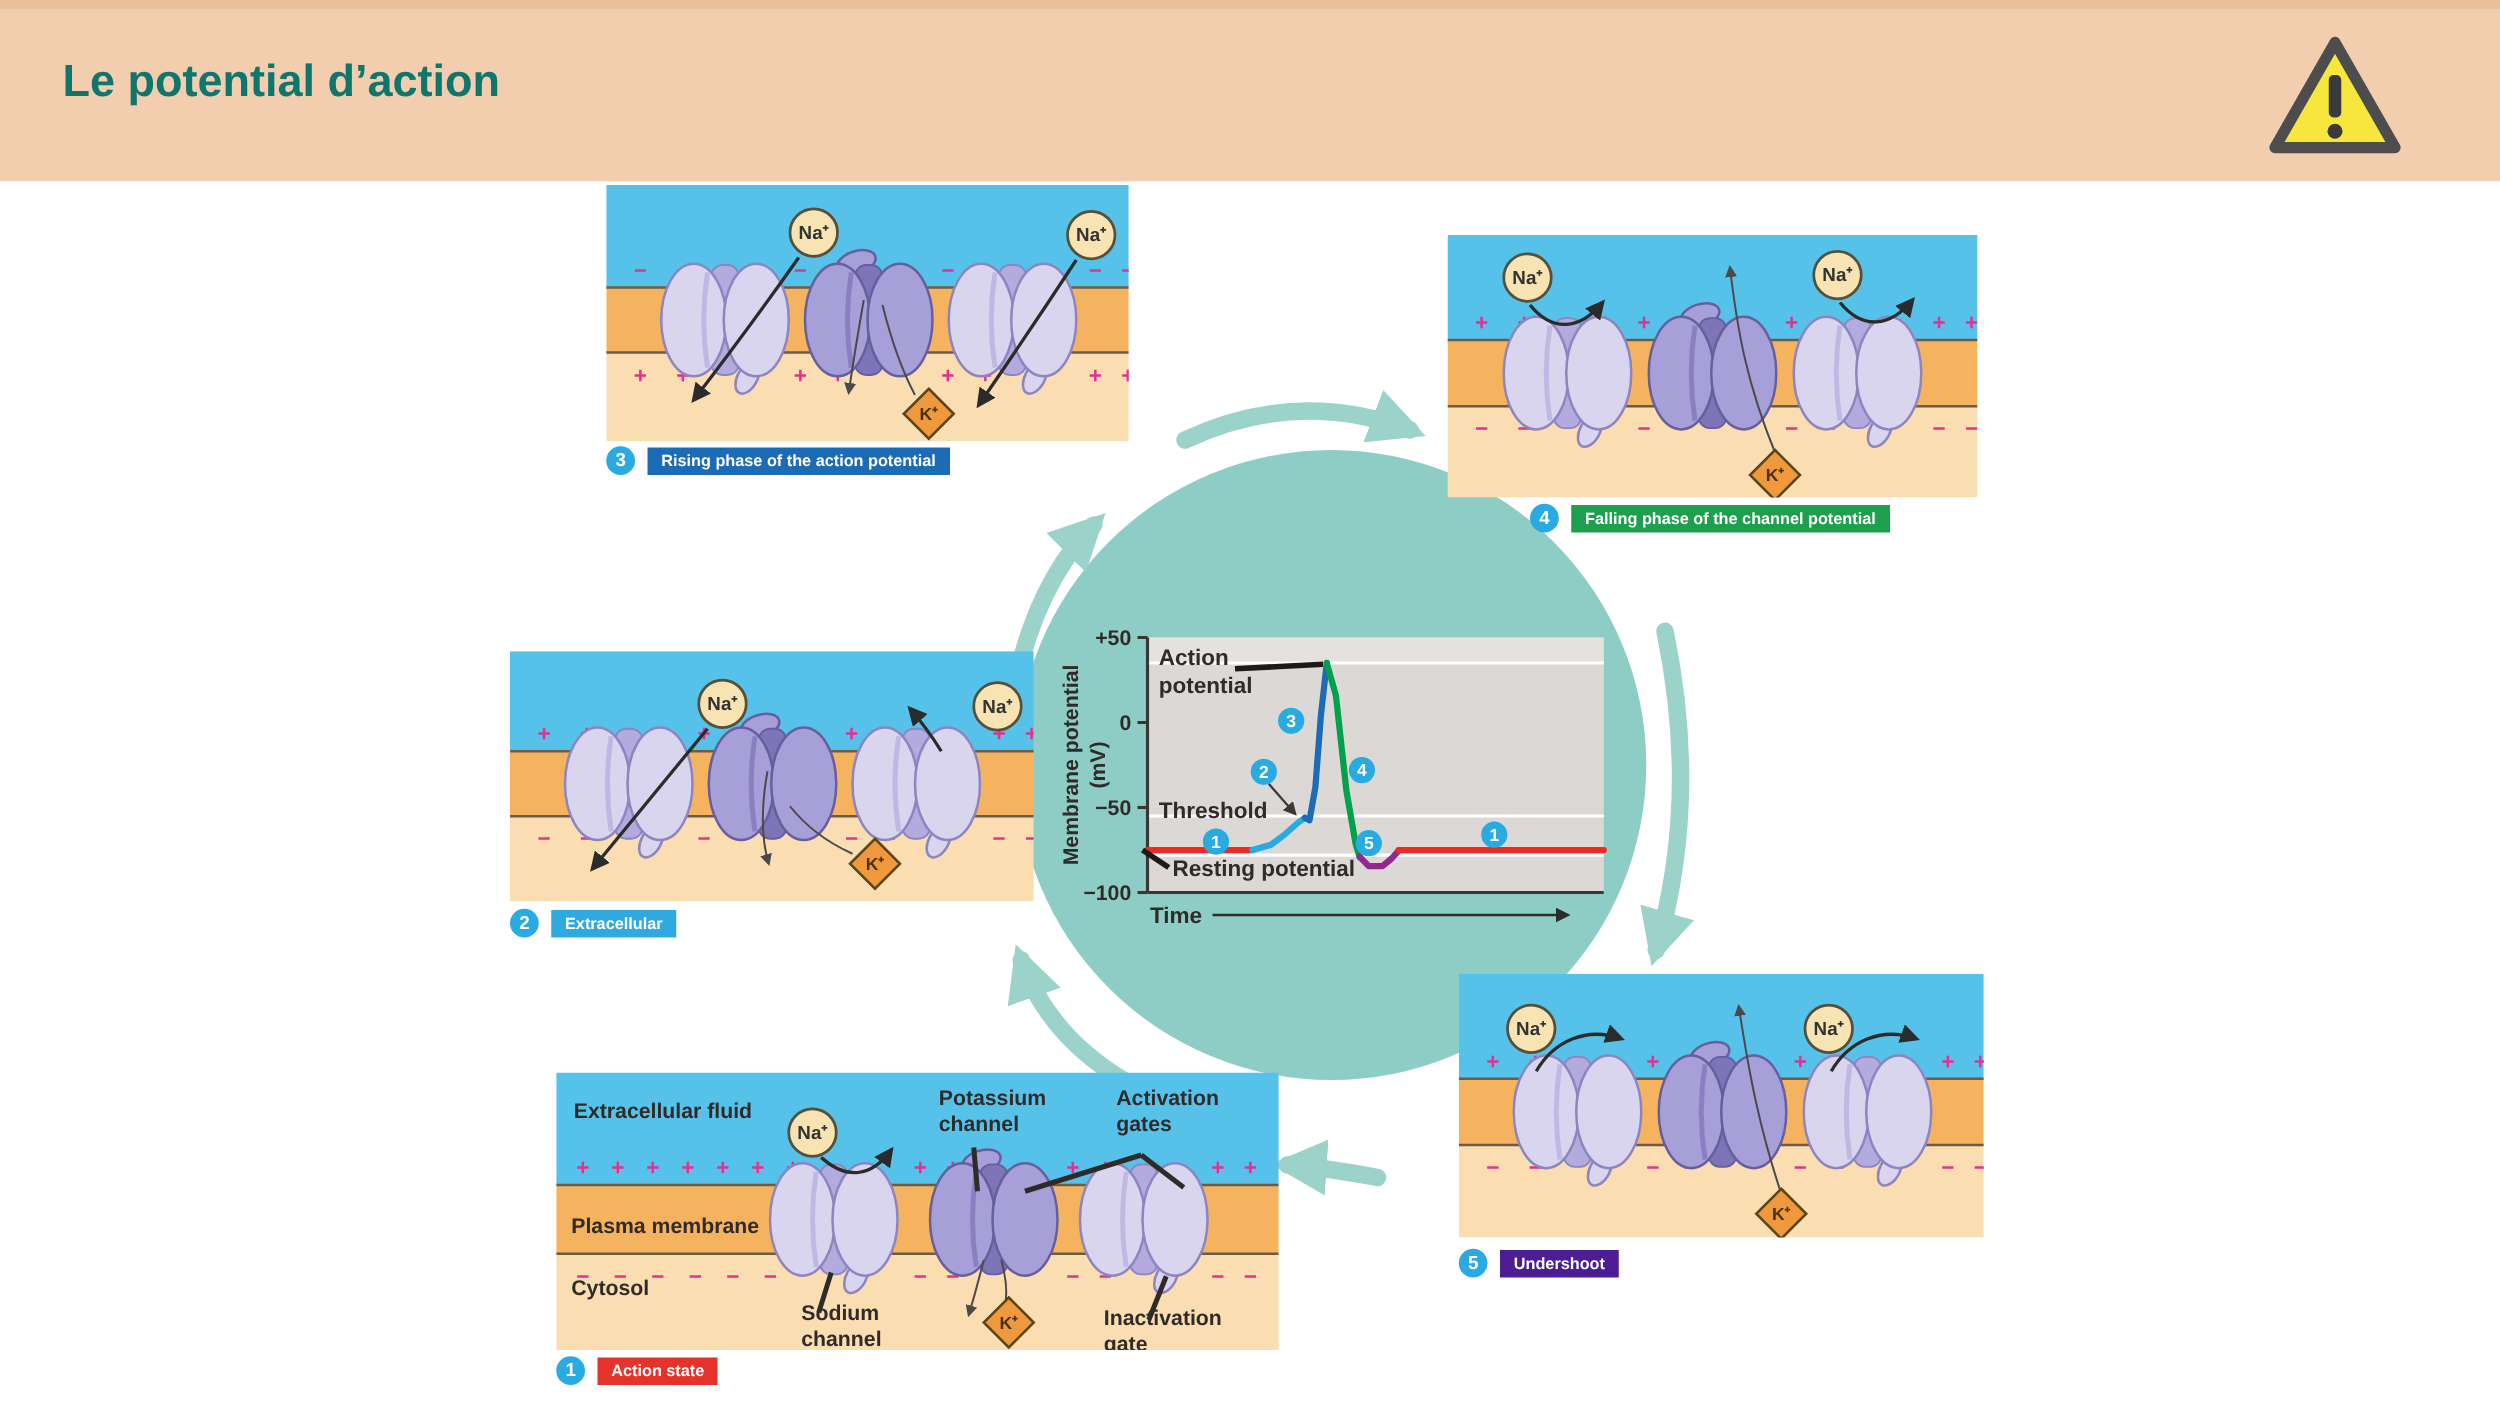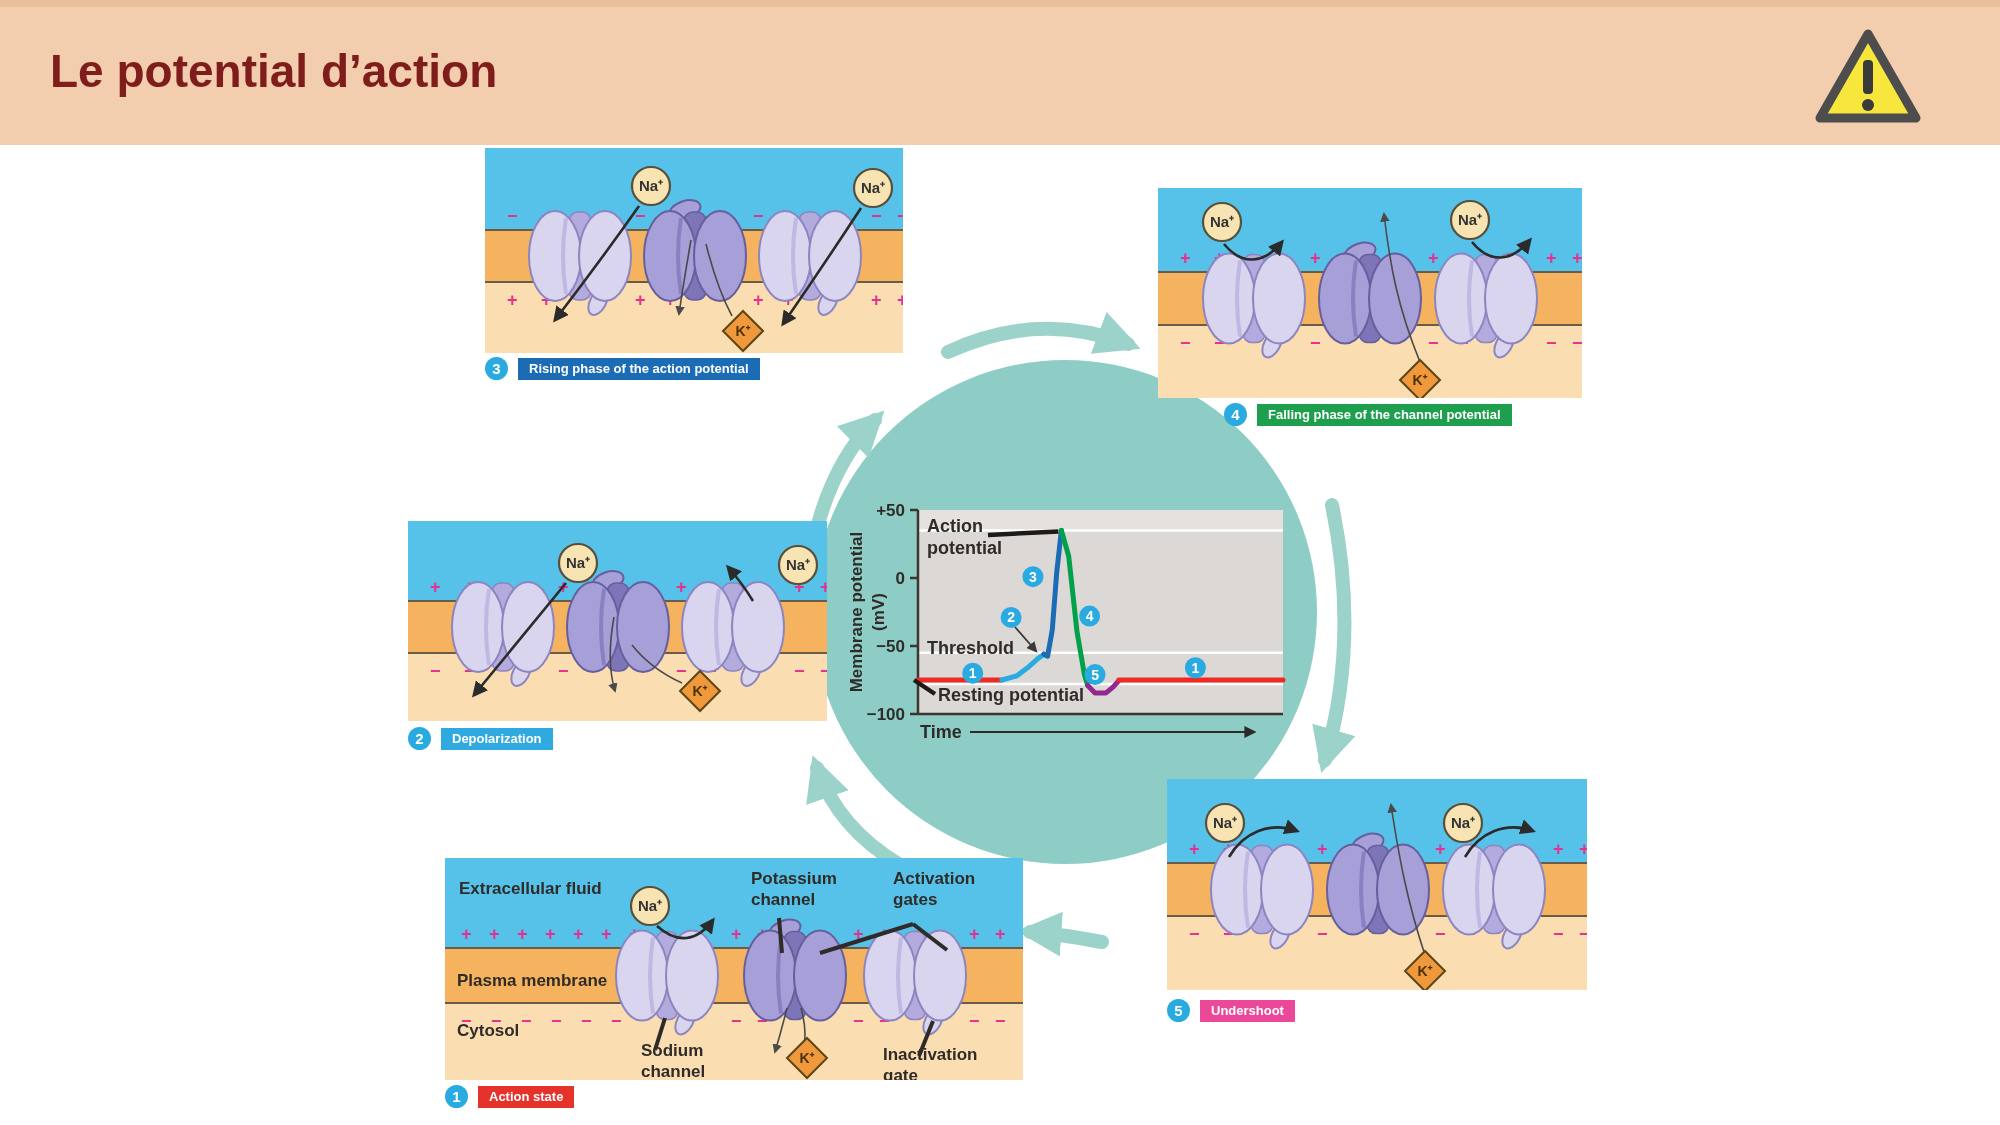--- a/index.html
+++ b/index.html
@@ -1,20 +1,20 @@
 <!DOCTYPE html>
 <html><head>
 <meta charset="utf-8">
 <style>
   html,body{margin:0;padding:0;background:#9a9a9a;}
   .slide{position:relative;width:2000px;height:1125px;background:#ffffff;overflow:hidden;
          font-family:"Liberation Sans",sans-serif;}
   .header{position:absolute;left:0;top:0;width:2000px;height:145px;background:#f2cdae;z-index:6;}
   .header-strip{position:absolute;left:0;top:0;width:2000px;height:7px;background:#e9bf9b;}
-  .title{position:absolute;left:50px;top:44px;font-size:46px;font-weight:bold;color:#7f1d1d;}
+  .title{position:absolute;left:50px;top:44px;font-size:36px;font-weight:bold;color:#0f766e;}
   .warn{position:absolute;right:74px;top:24px;width:116px;height:108px;}
   #stage{position:absolute;left:0;top:0;width:2000px;height:1125px;}
   #cycle{position:absolute;left:760px;top:270px;z-index:1;}
   #graph{position:absolute;left:828px;top:494px;z-index:3;}
   .panel{position:absolute;z-index:4;}
   .plabel{position:absolute;z-index:5;display:flex;align-items:center;gap:10px;}
   .numc{width:23px;height:23px;border-radius:50%;background:#29abe2;color:#fff;font-weight:bold;
         font-size:15px;display:flex;align-items:center;justify-content:center;flex:0 0 auto;}
   .lbox{color:#fff;font-weight:bold;font-size:13px;padding:3px 11px 4px;white-space:nowrap;}
 </style>
@@ -260,21 +260,21 @@
             <circle cx="390" cy="44" r="19" fill="#f8e3b2" stroke="#56503b" stroke-width="2.2"></circle>
             <text x="390" y="49" fill="#333" font-size="15" font-weight="bold" text-anchor="middle">Na⁺</text>
           </g>
           <g>
             <path d="M 292,150 L 312,170 L 292,190 L 272,170 Z" fill="#f0993c" stroke="#5c4516" stroke-width="2"></path>
             <text x="292" y="175" fill="#4a3208" font-size="14" font-weight="bold" text-anchor="middle">K⁺</text>
           </g>
         </svg></div>
       <div class="plabel" style="left: 408px; top: 727px;">
         <span class="numc">2</span>
-        <span class="lbox" style="background: rgb(47, 169, 224);">Depolarization</span>
+        <span class="lbox" style="background: rgb(47, 169, 224);">Extracellular</span>
       </div>
       <div class="panel" style="left: 485px; top: 148px; width: 418px; height: 205px;"><svg viewBox="0 0 418 205" width="418" height="205">
           <defs>
             <marker id="p3ah" viewBox="0 0 10 10" refX="8" refY="5" markerWidth="6" markerHeight="6" orient="auto">
               <path d="M0,0 L10,5 L0,10 z" fill="#2b2b2b"></path>
             </marker>
             <marker id="p3aht" viewBox="0 0 10 10" refX="8" refY="5" markerWidth="6" markerHeight="6" orient="auto">
               <path d="M0,0 L10,5 L0,10 z" fill="#4a4a4a"></path>
             </marker>
           </defs>
@@ -474,21 +474,21 @@
             <circle cx="296" cy="44" r="19" fill="#f8e3b2" stroke="#56503b" stroke-width="2.2"></circle>
             <text x="296" y="49" fill="#333" font-size="15" font-weight="bold" text-anchor="middle">Na⁺</text>
           </g>
           <g>
             <path d="M 258,172 L 278,192 L 258,212 L 238,192 Z" fill="#f0993c" stroke="#5c4516" stroke-width="2"></path>
             <text x="258" y="197" fill="#4a3208" font-size="14" font-weight="bold" text-anchor="middle">K⁺</text>
           </g>
         </svg></div>
       <div class="plabel" style="left: 1167px; top: 999px;">
         <span class="numc">5</span>
-        <span class="lbox" style="background: #ec4899; text-align: center;">Undershoot</span>
+        <span class="lbox" style="background: #4c1d95; text-align: center;">Undershoot</span>
       </div>
     </div>
 
   <div class="header">
     <div class="header-strip"></div>
     <div class="title">Le potential d’action</div>
     <svg class="warn" viewBox="0 0 116 108">
       <path d="M 58,10 L 106,94 L 10,94 Z" fill="#f7e73c" stroke="#4d4d4d" stroke-width="9" stroke-linejoin="round"></path>
       <rect x="53" y="36" width="10" height="34" rx="4" fill="#3a3a3a"></rect>
       <circle cx="58" cy="81" r="6" fill="#3a3a3a"></circle>

